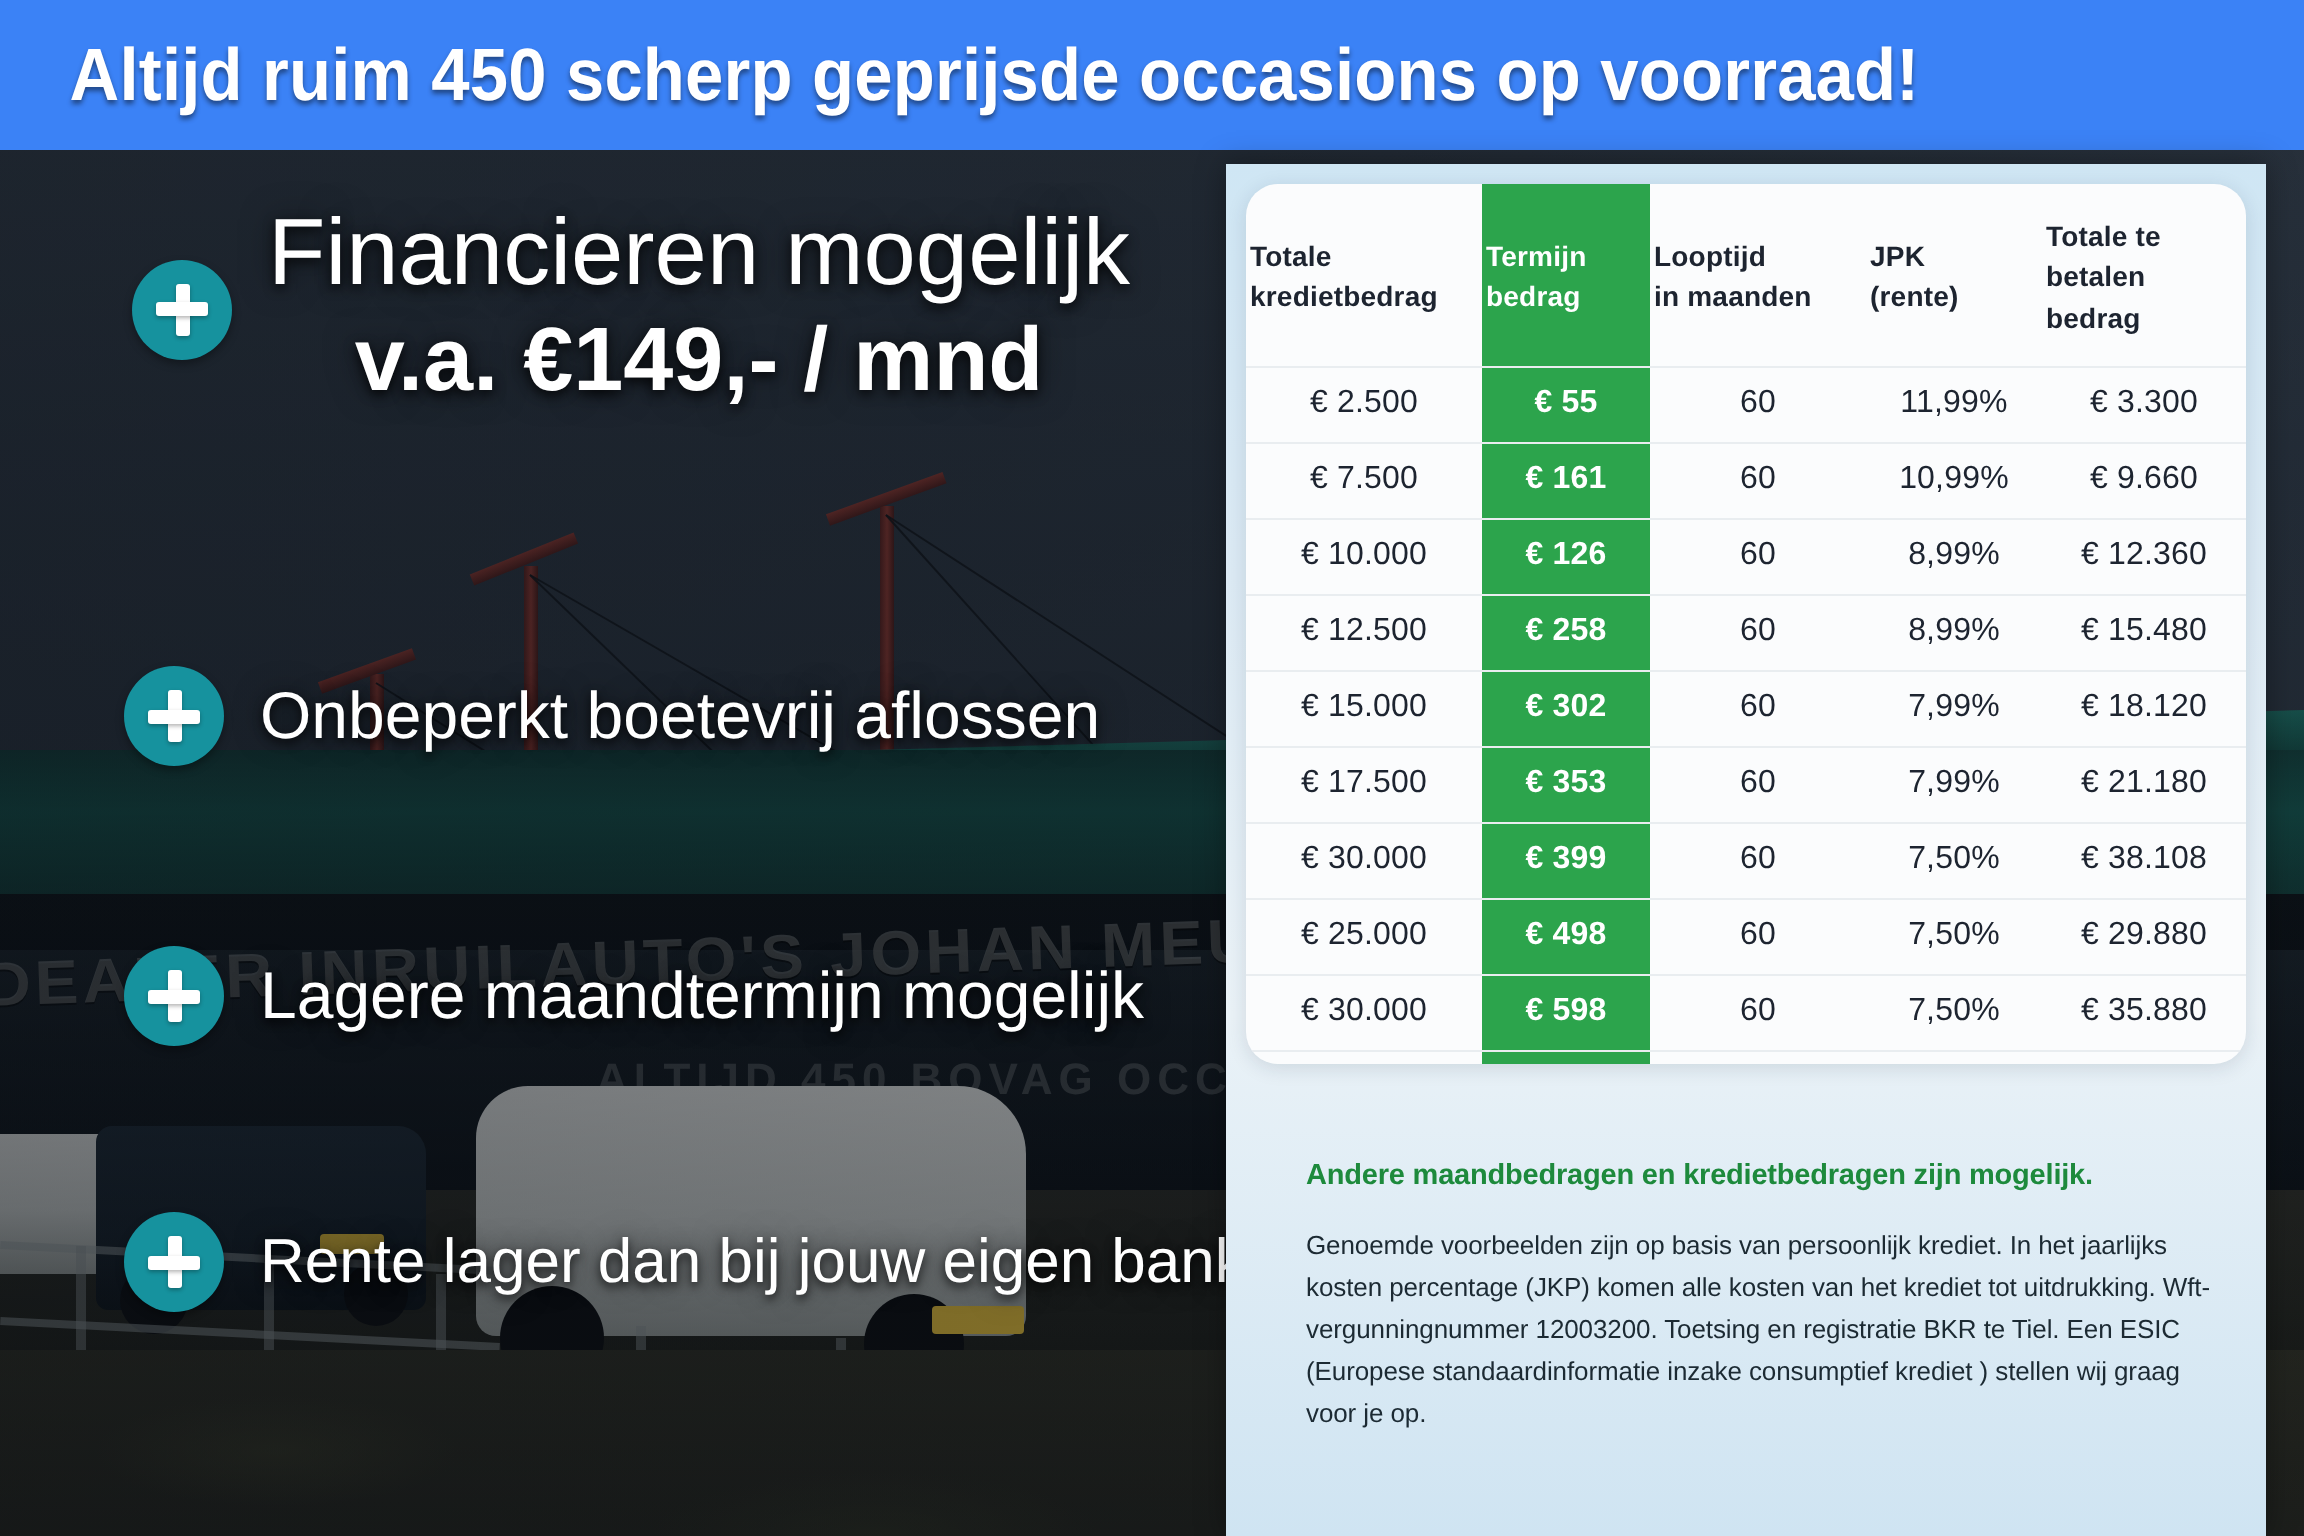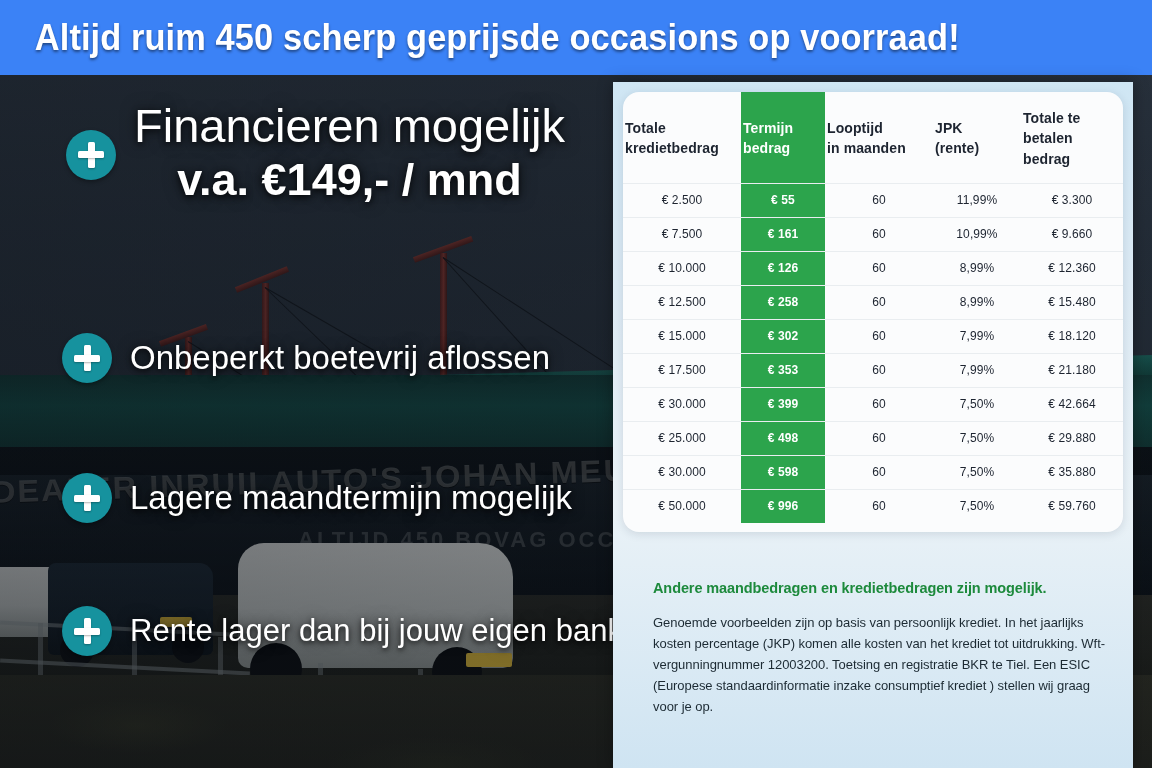--- a/index.html
+++ b/index.html
@@ -157,21 +157,21 @@
   #rate-table col.c1{ width:84px; }
   #rate-table col.c2{ width:108px; }
   #rate-table col.c3{ width:88px; }
   #rate-table col.c4{ width:102px; }
   #rate-table th{
     font-size:14px; font-weight:bold; color:#1d2430;
     padding:16px 2px 14px; text-align:left; line-height:1.45;
     letter-spacing:.1px;
   }
   #rate-table td{
-    font-size:12px; color:#1d2430; text-align:center;
+    font-size:16px; color:#1d2430; text-align:center;
     padding:9.5px 2px; letter-spacing:.1px;
   }
   #rate-table tbody tr{ border-top:1px solid #e9edf0; }
   .hl-col{
     background:#2CA44C; color:#ffffff !important; font-weight:bold;
   }
   th.hl-col{ color:#ffffff !important; }
 
   
   #disclaimer{
@@ -353,21 +353,21 @@
             <td class="hl-col">€ 353</td>
             <td>60</td>
             <td>7,99%</td>
             <td>€ 21.180</td>
           </tr>
           <tr>
             <td>€ 30.000</td>
             <td class="hl-col">€ 399</td>
             <td>60</td>
             <td>7,50%</td>
-            <td>€ 42.664</td>
+            <td>€ 38.108</td>
           </tr>
           <tr>
             <td>€ 25.000</td>
             <td class="hl-col">€ 498</td>
             <td>60</td>
             <td>7,50%</td>
             <td>€ 29.880</td>
           </tr>
           <tr>
             <td>€ 30.000</td>

